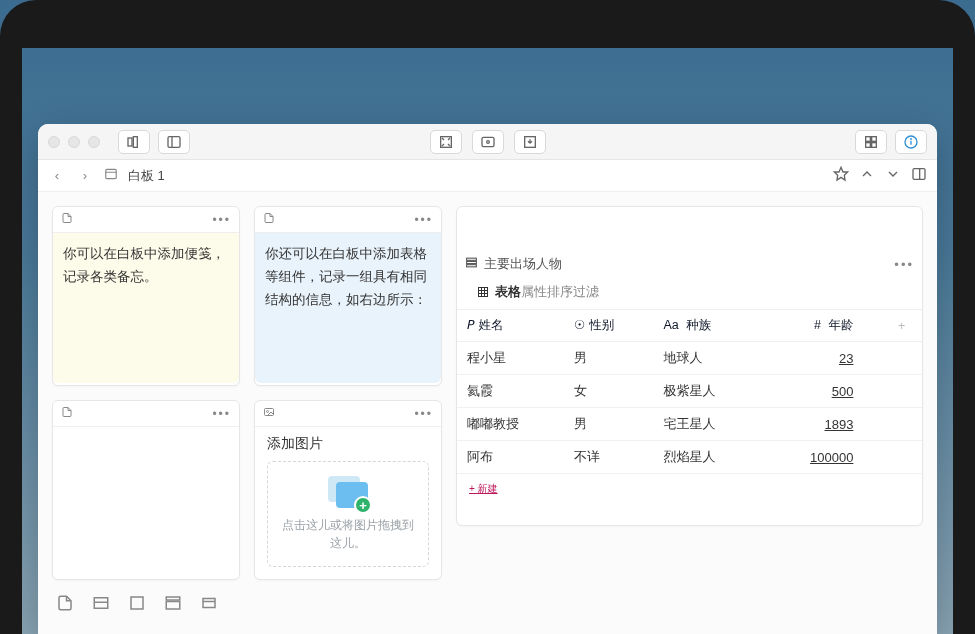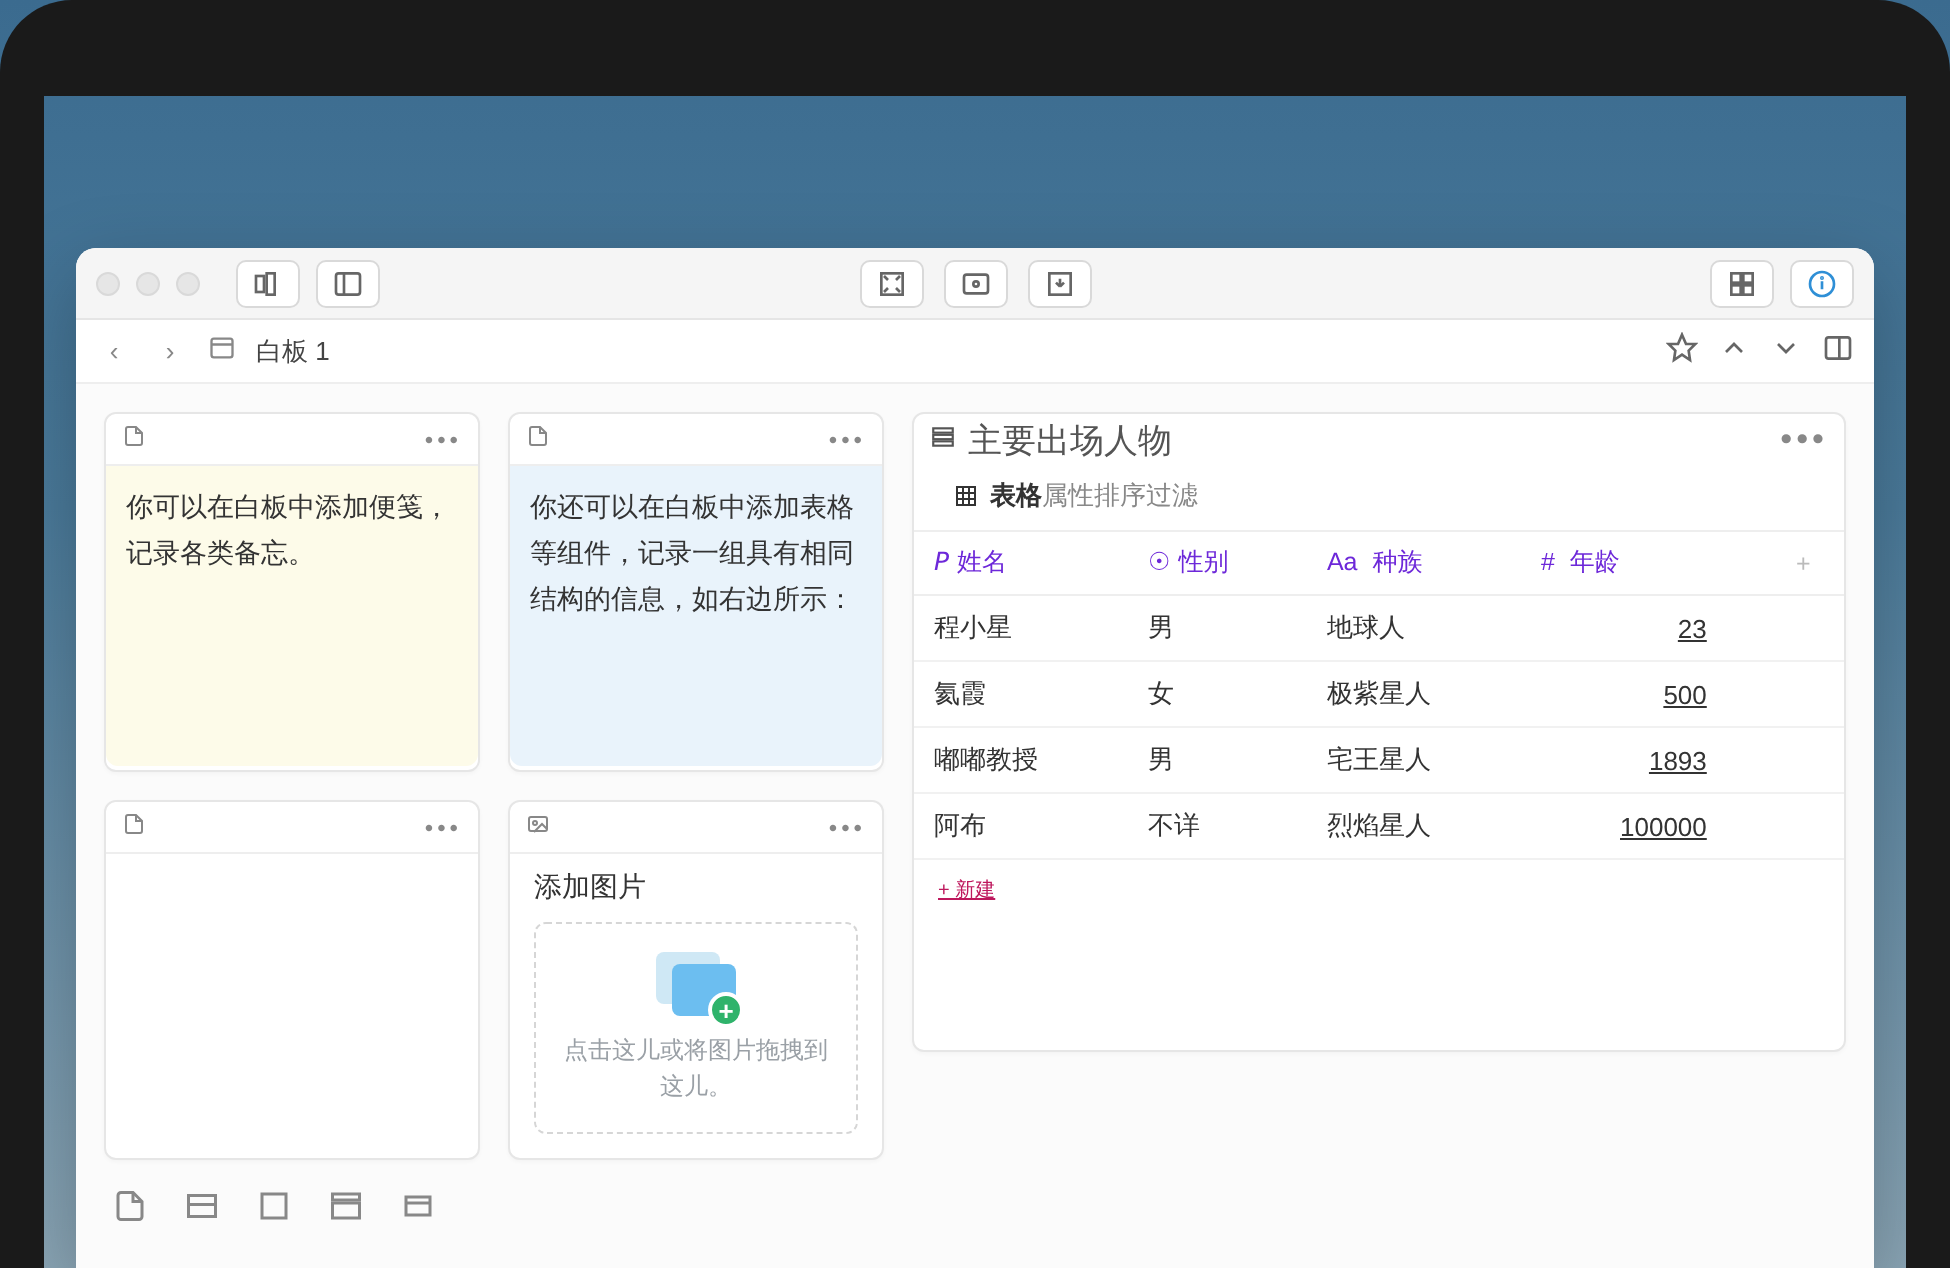--- a/index.html
+++ b/index.html
@@ -149,40 +149,41 @@
     display:flex; align-items:center; justify-content:center; color:#fff; font-weight:bold; font-size:13px;
   }
   .image-title { padding: 8px 12px 0 12px; font-size: 14px; color: #333; }
   .table-card { min-height: 320px; }
   .table-hd {
     height: 26px;
     display: flex;
     align-items: center;
     padding: 0 8px;
     gap: 6px;
-    font-size: 17px;
+    font-size: 13px;
     color: #555;
+    margin-top: 44px;
   }
   .table-hd .hd-more { margin-left: auto; letter-spacing: 2px; color: #888; cursor:pointer; }
   .table-tabs {
     display: flex;
     padding: 6px 20px 8px 20px;
     font-size: 13px;
     color: #888;
     border-bottom: 1px solid #eee;
     align-items: center;
   }
   .table-tabs .tab-active {
     color: #333; font-weight: 600;
     display: flex; align-items: center; gap: 6px;
   }
   .grid-icon { width: 12px; height: 12px; }
   .db-table { width: 100%; border-collapse: collapse; font-size: 13px; color: #333; }
   .db-table th {
-    text-align: left; font-weight: 400; color: #6d28d9;
+    text-align: left; font-weight: 400; color: #0f172a;
     padding: 7px 10px; border-bottom: 1px solid #eee;
     font-size: 12.5px;
   }
   .db-table th .th-icon { margin-right: 4px; }
   .db-table td {
     padding: 7px 10px;
     border-bottom: 1px solid #f1f1f1;
   }
   .db-table td.num { text-align: right; padding-right: 28px; text-decoration: underline; }
   .db-table th.add { text-align: center; color: #bbb; }
@@ -414,21 +415,21 @@
           <span>排序</span>
           <span>过滤</span>
         </div>
 
         <table class="db-table">
           <thead>
             <tr>
               <th><span class="th-icon">𝘗</span><span>姓名</span></th>
               <th><span class="th-icon">☉</span><span>性别</span></th>
               <th><span class="th-icon">Aa</span> <span>种族</span></th>
-              <th style="padding-right:28px"><span class="th-icon">#</span> <span>年龄</span></th>
+              <th style="text-align:right; padding-right:28px"><span class="th-icon">#</span> <span>年龄</span></th>
               <th class="add">+</th>
             </tr>
           </thead>
           <tbody>
             <tr>
               <td>程小星</td>
               <td>男</td>
               <td>地球人</td>
               <td class="num">23</td>
               <td></td>

